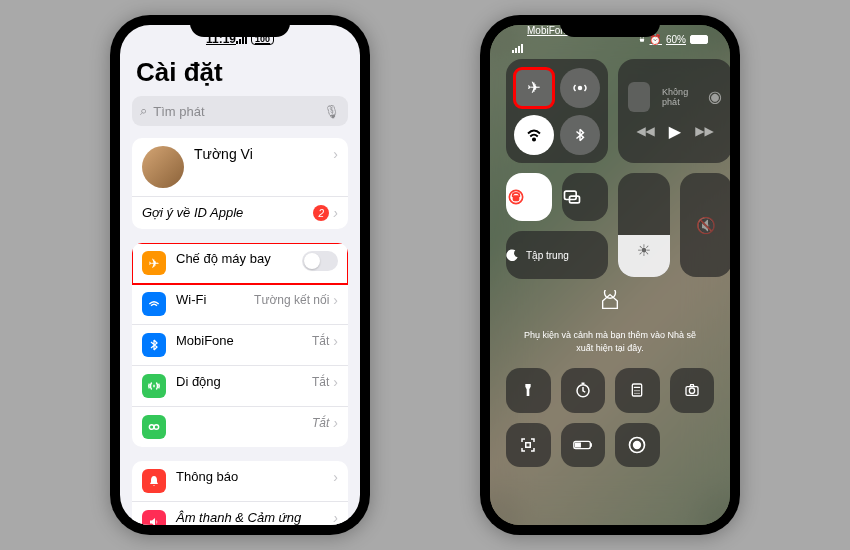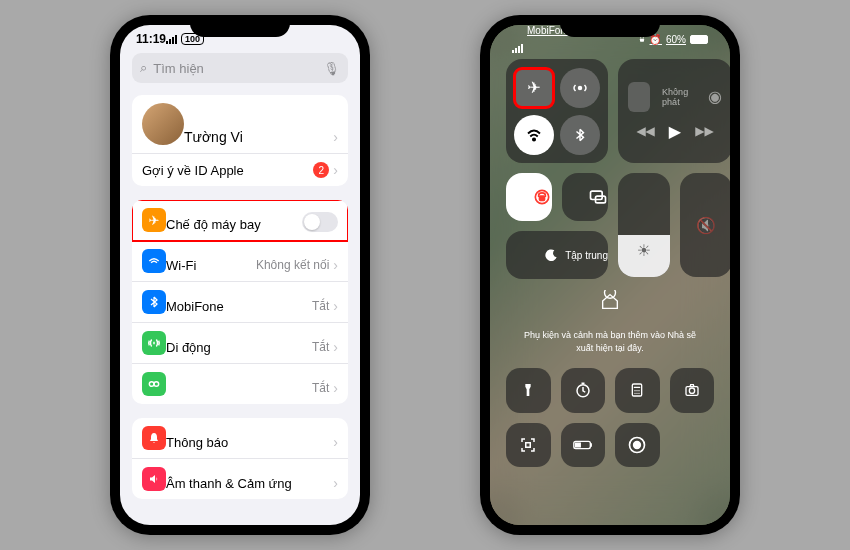--- a/index.html
+++ b/index.html
@@ -19,45 +19,45 @@
     width: 100%; height: 100%;
     background: #f2f2f7; border-radius: 30px;
     overflow: hidden; position: relative;
   }
   .notch {
     position: absolute; top: 0; left: 50%; transform: translateX(-50%);
     width: 100px; height: 22px; background: #000;
     border-radius: 0 0 14px 14px; z-index: 10;
   }
   .status-bar {
-    height: 28px; display: flex; justify-content: flex-start;
-    align-items: center; padding: 0 16px; font-size: 12px; font-weight: 600;
+    height: 28px; display: flex; justify-content: center;
+    align-items: center; padding: 0 16px; font-size: 12px; font-weight: 600; text-decoration: underline;
   }
   .status-bar.dark { color: #000; }
   .status-right { display: flex; align-items: center; gap: 4px; }
   .signal { display: inline-flex; gap: 1px; align-items: flex-end; }
   .signal span { width: 2px; background: currentColor; }
   .signal span:nth-child(1){height:3px;} .signal span:nth-child(2){height:5px;}
   .signal span:nth-child(3){height:7px;} .signal span:nth-child(4){height:9px;}
   .battery-pill { border: 1px solid currentColor; border-radius: 4px; padding: 0 3px; font-size: 9px; font-weight:700; }
 
   
   .settings-title { font-size: 26px; font-weight: 700; padding: 4px 16px 8px; color:#000; }
   .search-bar {
     margin: 0 12px 12px; background: #e4e4e9; border-radius: 9px;
     height: 30px; display:flex; align-items:center; padding:0 8px; gap:6px;
     color:#8a8a8e; font-size:13px;
   }
   .mic { margin-left:auto; }
   .section { margin: 0 12px 14px; background:#fff; border-radius:10px; overflow:hidden; }
   .row {
-    display:flex; align-items:flex-end; padding:8px 10px; 
+    display:flex; align-items:flex-start; padding:8px 10px; gap:10px;
     border-bottom: 0.5px solid #e5e5ea; font-size:13px; color:#000;
   }
-  .row:last-child { border-bottom:none; }
+  .row:last-child { border-bottom:none;font-style:italic; }
   .row .value { margin-left:auto; color:#8a8a8e; font-size:12px; display:flex; align-items:center; gap:4px; }
   .chevron { color:#c5c5c9; font-size:14px; }
   .icon-box {
     width:24px; height:24px; border-radius:6px; display:flex;
     align-items:center; justify-content:center; color:#fff; font-size:13px; flex-shrink:0;
   }
   .avatar { width:42px; height:42px; border-radius:50%; background: linear-gradient(135deg,#d4a574,#8b6239); flex-shrink:0; }
   .profile-text { display:flex; flex-direction:column; }
   .profile-name { font-size:14px; font-weight:500; }
   .profile-sub { font-size:9px; color:#8a8a8e; line-height:1.2; }
@@ -82,21 +82,21 @@
   .cc-grid { display:grid; grid-template-columns: 1fr 1fr; gap:10px; margin-top:6px; }
   .cc-panel { background: rgba(40,40,40,0.7); border-radius:16px; }
   .conn-panel { display:grid; grid-template-columns:1fr 1fr; grid-template-rows:1fr 1fr; gap:6px; padding:8px; height:104px; }
   .cc-btn { border-radius:50%; display:flex; align-items:center; justify-content:center; width:40px; height:40px; margin:auto; color:#fff; font-size:16px; }
   .cc-btn.grey { background: rgba(120,120,120,0.7); }
   .cc-btn.white { background:#fff; color:#000; }
   .media-panel { height:104px; padding:10px; display:flex; flex-direction:column; justify-content:center; align-items:center; gap:10px; }
   .media-box { width:30px; height:30px; border-radius:6px; background:rgba(120,120,120,0.6); }
   .media-label { color:rgba(255,255,255,0.6); font-size:9px; }
   .media-ctrl { display:flex; gap:14px; color:rgba(255,255,255,0.6); font-size:12px; align-items:center; }
-  .small-panel { height:48px; display:flex; align-items:center; justify-content:flex-end; gap:6px; font-size:10px; color:#fff; }
+  .small-panel { height:48px; display:flex; align-items:center; justify-content:flex-start; gap:6px; font-size:10px; color:#fff; }
   .small-panel.white-bg { background:#fff; color:#ff3b30; }
   .slider { height:104px; display:flex; flex-direction:column; justify-content:flex-end; overflow:hidden; }
   .slider-fill { height:40%; background:rgba(255,255,255,0.9); display:flex; align-items:flex-start; justify-content:center; padding-top:6px; color:#666; }
   .slider-top { flex:1; display:flex; align-items:center; justify-content:center; color:rgba(255,255,255,0.5); }
   .home-text { text-align:center; color:#fff; font-size:9px; margin:14px 16px 6px; line-height:1.4; }
   .home-link { color:#2997ff; font-size:9px; text-align:center; display:block; }
   .home-icon { width:28px; height:28px; margin:8px auto 2px; display:flex; align-items:center; justify-content:center; color:rgba(255,255,255,0.8); font-size:18px; }
   .bottom-row { display:grid; grid-template-columns:repeat(4,1fr); gap:10px; margin-top:14px; }
   .bottom-btn { aspect-ratio:1; background:rgba(40,40,40,0.7); border-radius:14px; display:flex; align-items:center; justify-content:center; color:#fff; font-size:16px; }
   .red-box { outline:3px solid #ff0000; outline-offset:-2px; border-radius:8px; }
@@ -113,23 +113,24 @@
       <div class="status-right">
         <span class="signal">
             <span></span>
             <span></span>
             <span></span>
             <span></span>
           </span>
         <span class="battery-pill">100</span>
       </div>
     </div>
+    <div class="settings-title">Cài đặt</div>
     <div class="search-bar">
       <span>⌕</span>
-      <span>Tìm hiện</span>
+      <span>Tìm phát</span>
       <span class="mic">🎙</span>
     </div>
 
     <div class="section">
       <div class="row">
         <div class="avatar"></div>
         <div class="profile-text">
           <span class="profile-name">Tường Vi</span>
         </div>
         <span class="value">
@@ -154,21 +155,21 @@
           </span>
       </div>
       <div class="row">
         <div class="icon-box" style="background:#007aff">
           <svg width="14" height="14" viewBox="0 0 24 24" fill="none" stroke="#fff" stroke-width="2.5">
               <path d="M4 12 Q12 4 20 12 M7 15 Q12 10 17 15 M12 19 l0 0"></path>
             </svg>
         </div>
         <span>Wi-Fi</span>
         <span class="value">
-            <span>Không kết nối</span>
+            <span>Tường kết nối</span>
             <span class="chevron">›</span>
           </span>
       </div>
       <div class="row">
         <div class="icon-box" style="background:#007aff">
           <svg width="12" height="14" viewBox="0 0 24 24" fill="none" stroke="#fff" stroke-width="2.5">
               <path d="M12 2 L12 22 M12 2 L18 8 L6 18 M12 22 L18 16 L6 6"></path>
             </svg>
         </div>
         <span>MobiFone</span>

